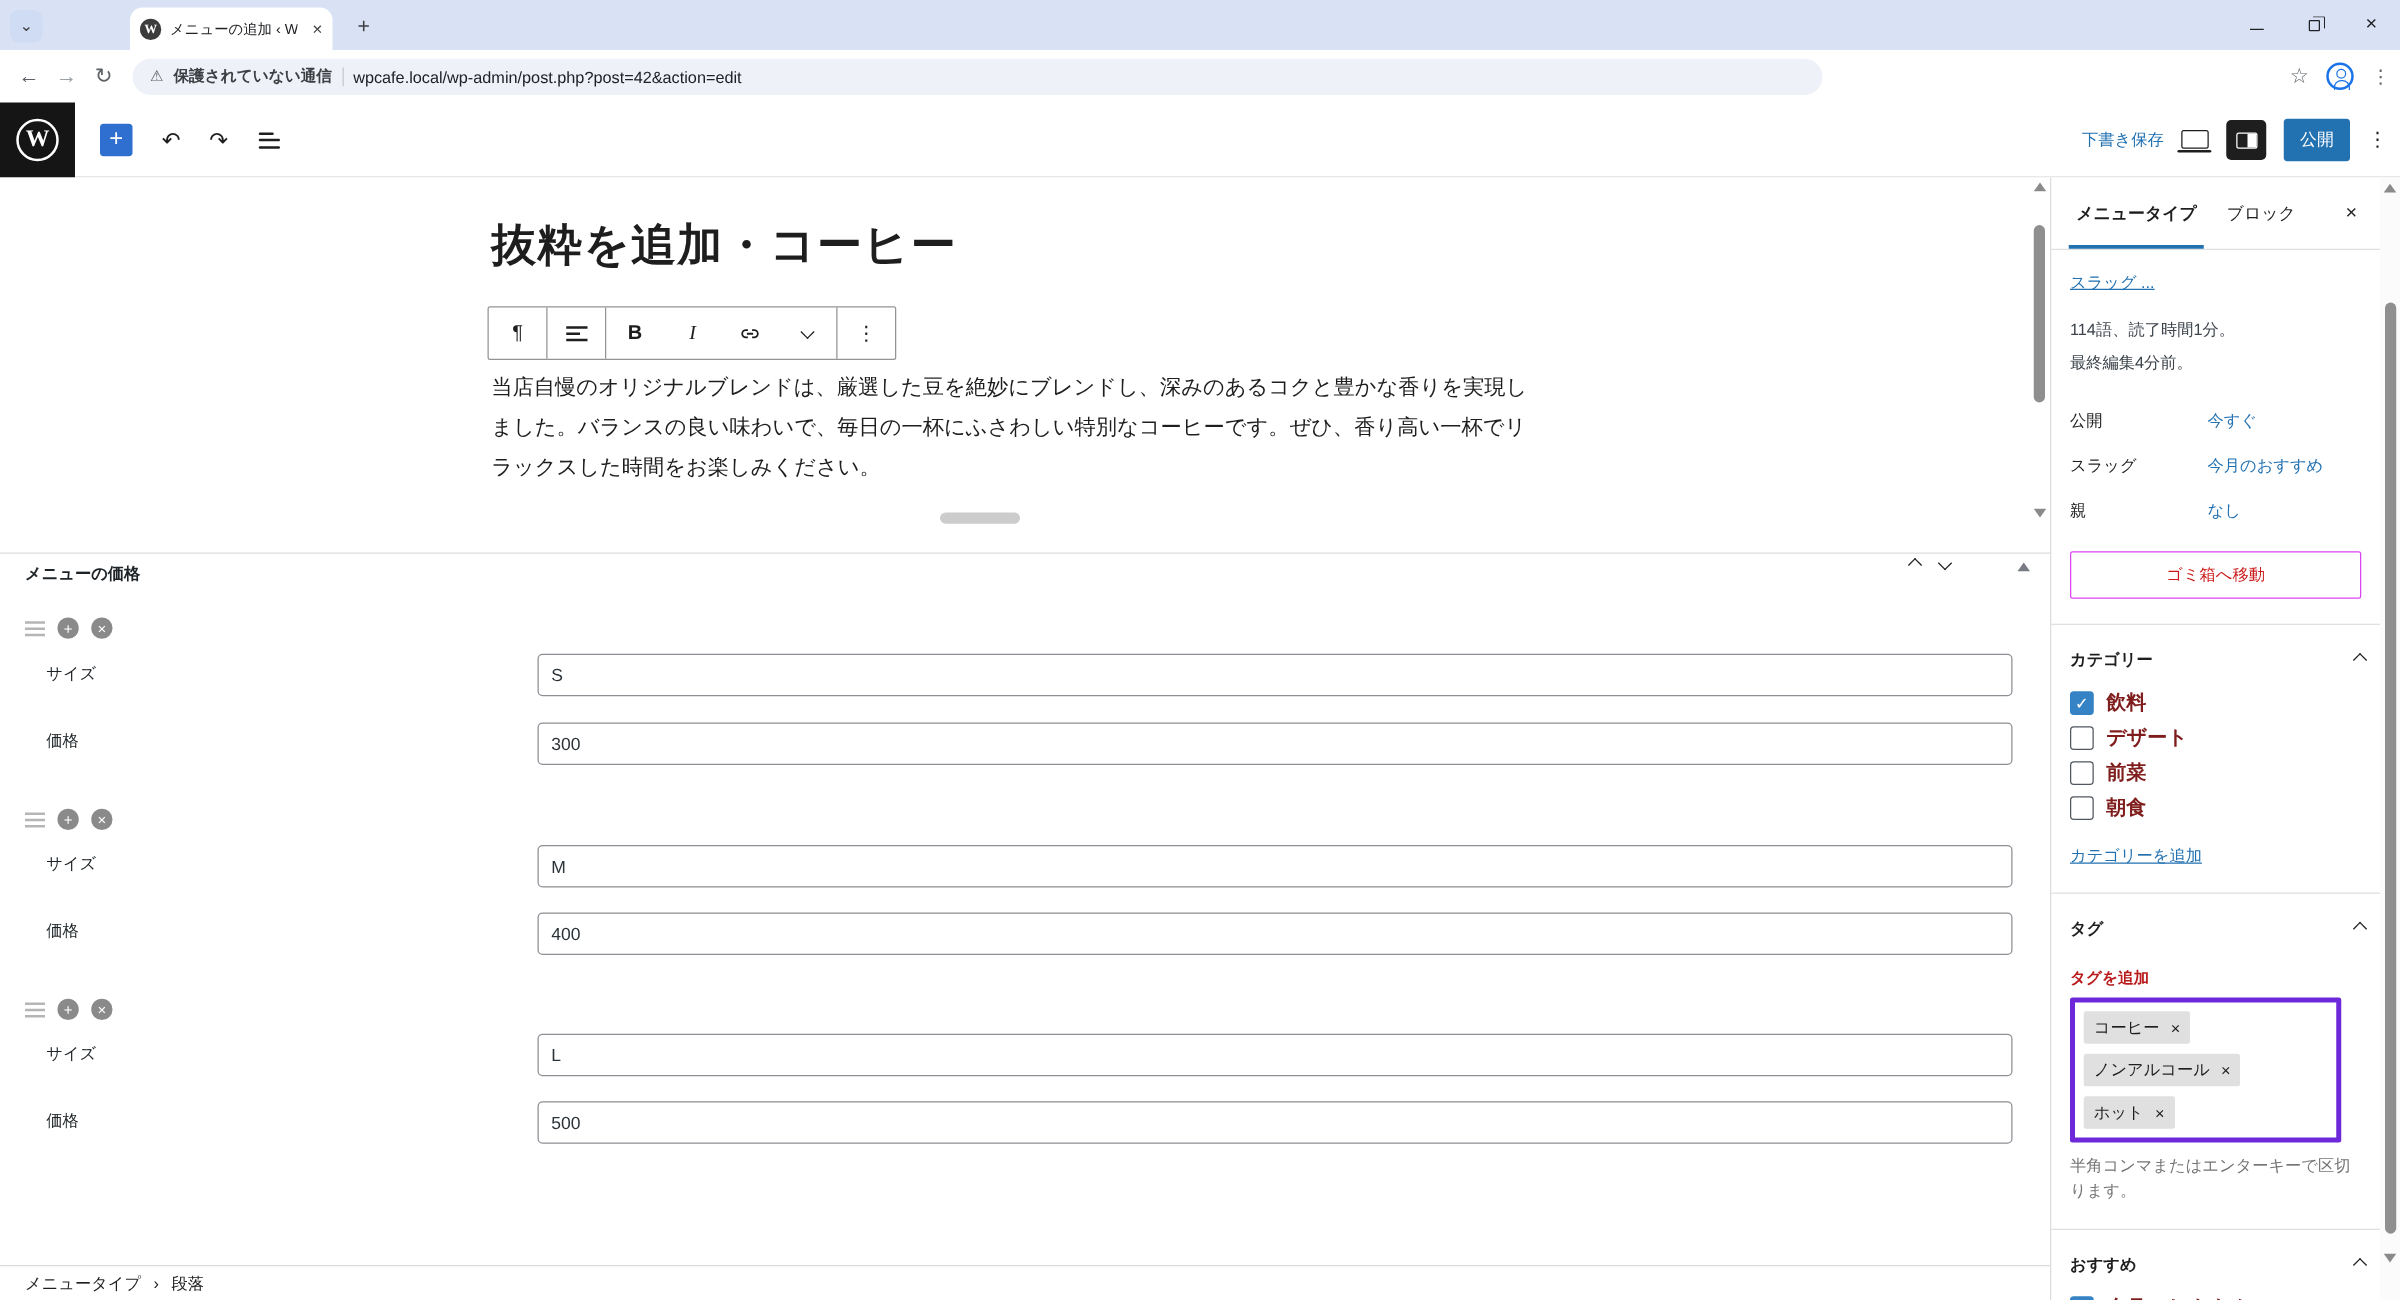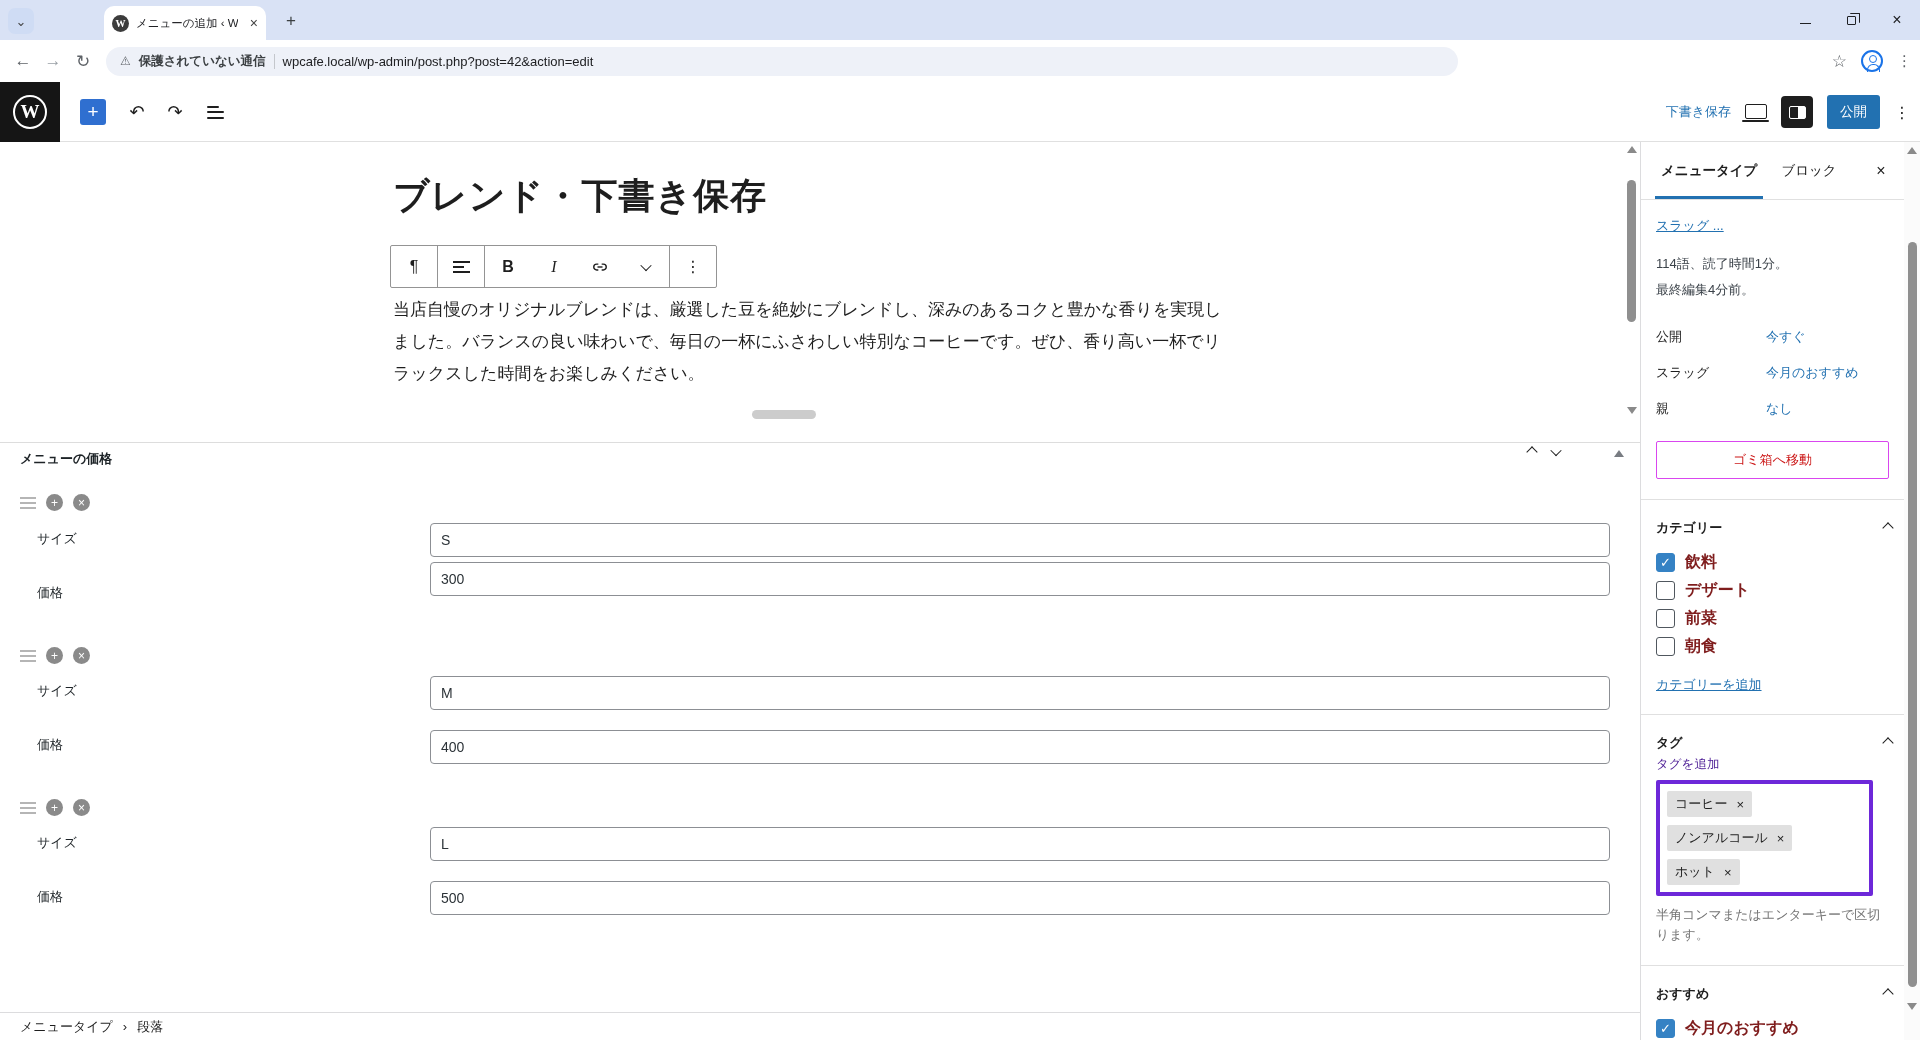--- a/index.html
+++ b/index.html
@@ -156,21 +156,21 @@
   .panel-title { font-size:13px; font-weight:bold; color:#1e1e1e; }
   .panel-chev { width:8px; height:8px; border-right:1.6px solid #1e1e1e; border-bottom:1.6px solid #1e1e1e;
     transform:rotate(-135deg); margin-right:2px; }
   .check-list { margin-top:16px; display:flex; flex-direction:column; gap:5px; }
   .check-row { display:flex; align-items:center; gap:10px; height:19px; margin-bottom:4px; }
   .cb { width:19px; height:19px; border:1px solid #50575e; border-radius:3px; background:#fff;
     display:flex; align-items:center; justify-content:center; font-size:13px; color:#fff; flex:0 0 auto; }
   .cb.checked { background:#3582c4; border-color:#3582c4; }
   .check-label { font-size:16px; color:#7f1d1d;font-weight:bold; }
   .add-link { display:inline-block; margin-top:16px; font-size:13px; color:#2271b1; text-decoration:underline; }
-  .tags-add-label { margin-top:4px; font-size:12.5px; font-weight:normal; color:#4c1d95; }
+  .tags-add-label { margin-top:22px; font-size:12.5px; font-weight:bold; color:#b91c1c; }
   .token-box { margin-top:7px; width:217px; min-height:70px; border:4px solid #6d28d9; border-radius:2px;
     padding:7px; display:flex; flex-wrap:wrap; gap:8px; align-content:flex-start; }
   .token { background:#e0e0e0; border-radius:2px; padding:5px 8px; font-size:13px; color:#1e1e1e;
     display:inline-flex; align-items:center; gap:9px; height:26px; }
   .token .x { font-size:13px; color:#1e1e1e; }
   .tags-hint { margin-top:9px; font-size:13px; color:#757575; line-height:20px; width:233px; }
 
   
   .page-scroll { position:absolute; right:0; top:0; width:16px; height:898px; background:#fbfbfb; }
   .page-scroll .arr.up { margin-top:5px; }
@@ -241,21 +241,21 @@
       <span class="laptop-ico"></span>
       <span class="sidebar-toggle">
           <span class="pane"></span>
         </span>
       <button class="publish-btn">公開</button>
       <span class="hdr-kebab">⋮</span>
     </div>
   </div>
 
   <div class="main">
-    <h1 class="post-title">ブレンド・下書き保存</h1>
+    <h1 class="post-title">抜粋を追加・コーヒー</h1>
 
     <div class="block-toolbar">
       <div class="bt-btn">¶</div>
       <div class="bt-sep"></div>
       <div class="bt-btn">
         <span class="align-ico">
           <i style="width:17px;"></i>
             <i style="width:11px;"></i>
             <i style="width:17px;"></i>
         </span>
@@ -302,21 +302,21 @@
           <i></i>
           <i></i>
           <i></i>
         </span>
       <span class="circ-btn">+</span>
       <span class="circ-btn">×</span>
     </div>
     <label class="field-label" style="top:388px;">サイズ</label>
     <input class="field-input" style="top: 381px;" value="S">
     <label class="field-label" style="top:442px;">価格</label>
-    <input class="field-input" style="top: 420px;" value="300">
+    <input class="field-input" style="top: 436px;" value="300">
 
     <div class="row-icons" style="top:505px;">
       <span class="drag-ico">
           <i></i>
           <i></i>
           <i></i>
         </span>
       <span class="circ-btn">+</span>
       <span class="circ-btn">×</span>
     </div>

